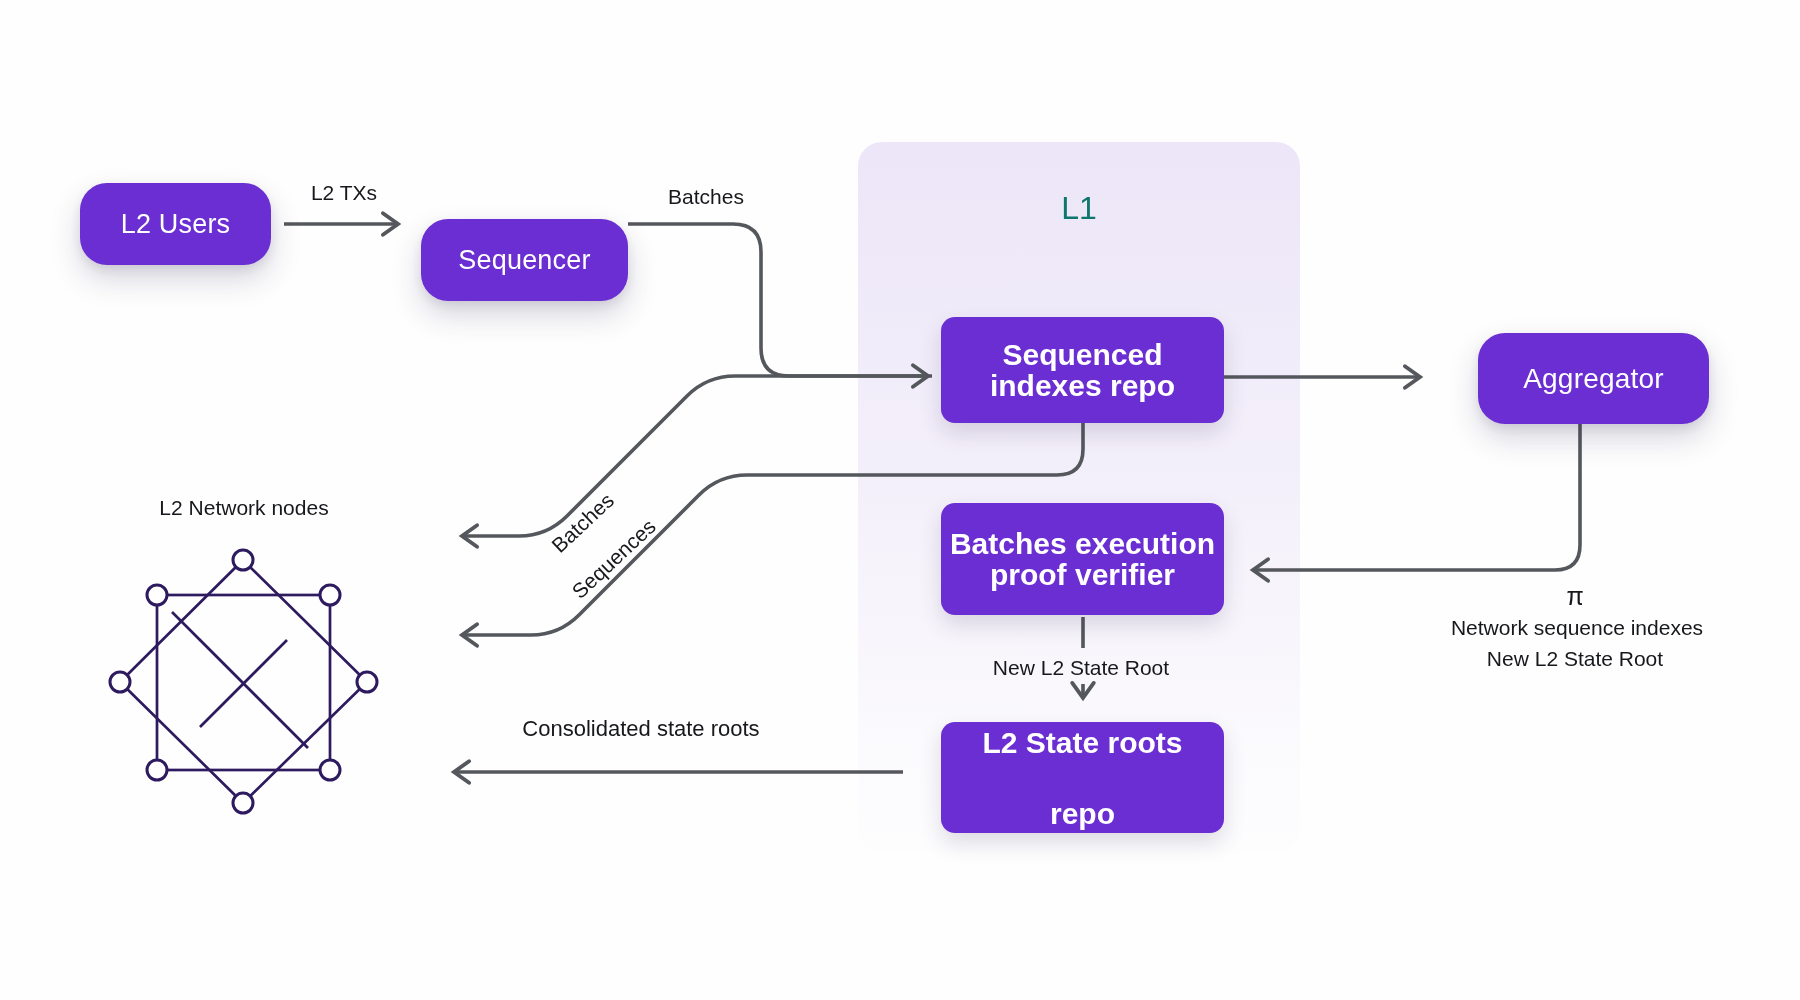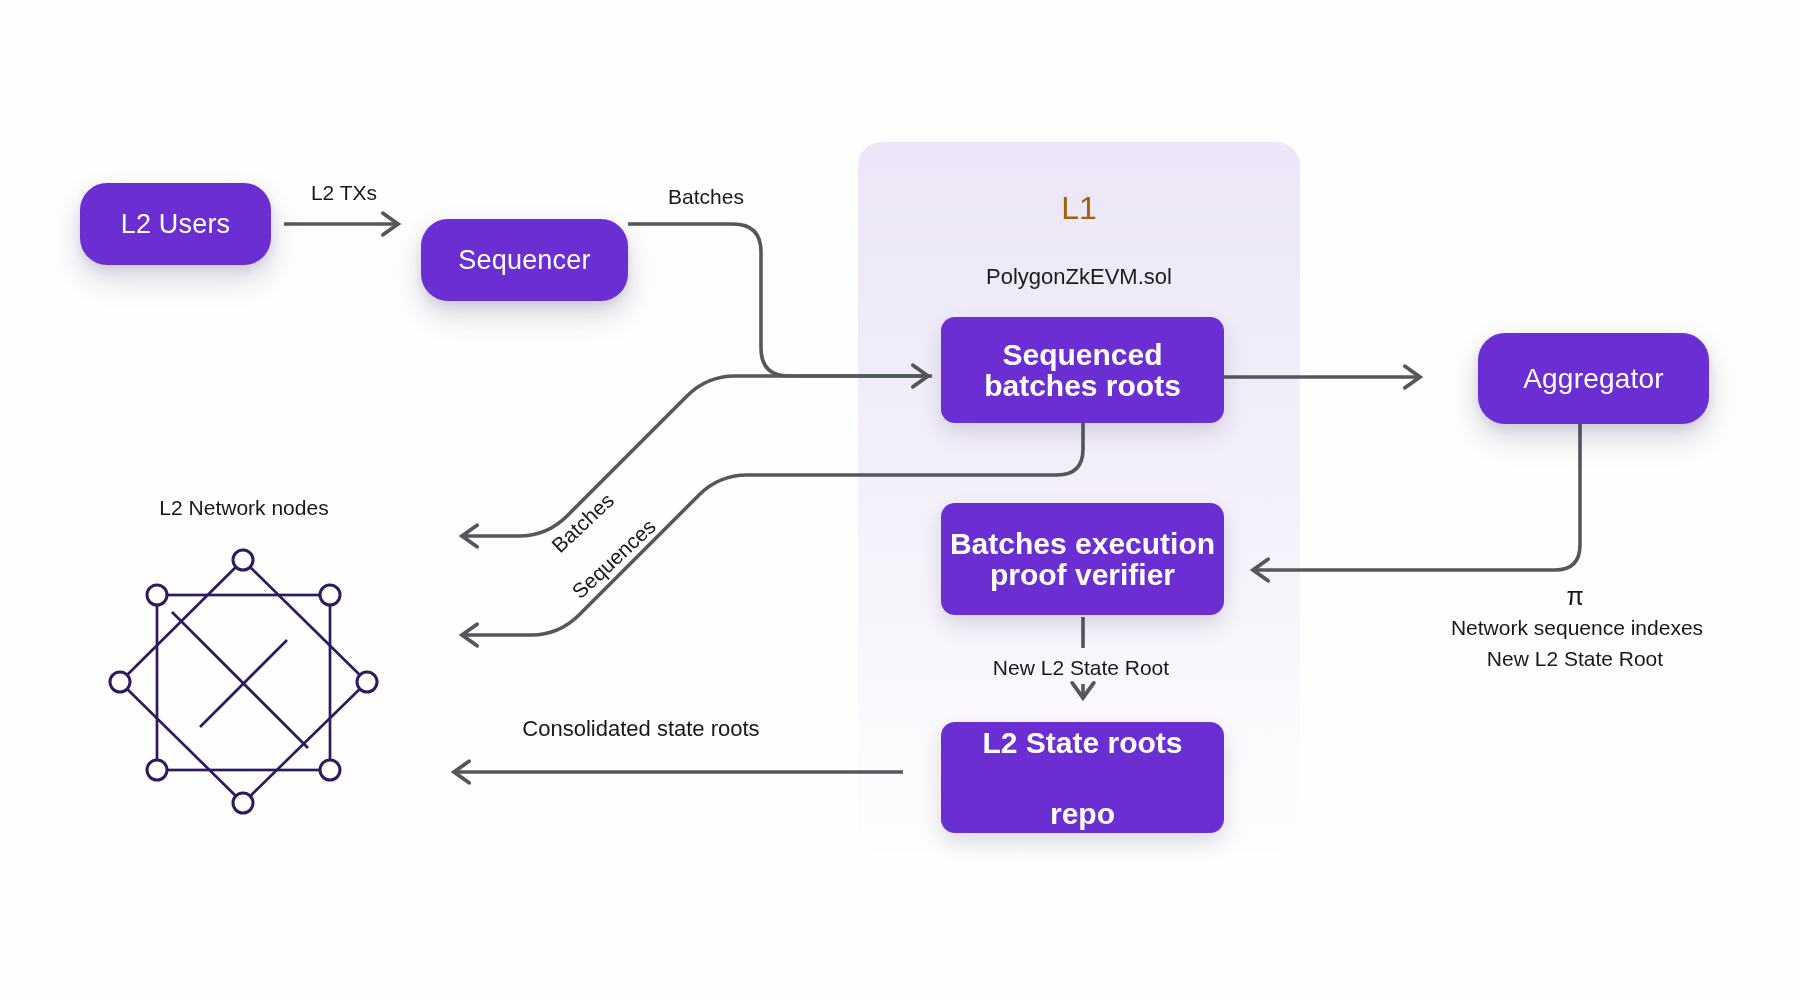--- a/index.html
+++ b/index.html
@@ -24,35 +24,34 @@
   .node.inner{border-radius:14px;font-size:30px;font-weight:700;line-height:31px;
     box-shadow:0 10px 22px rgba(55,45,90,.16);}
   .label{
     position:absolute;z-index:4;white-space:nowrap;font-size:21px;line-height:26px;
     transform:translate(-50%,-50%);text-align:center;color:#17181c;
   }
   .label.rot{transform:translate(-50%,-50%) rotate(-43deg);}
   .label.pi{font-size:25px;}
   .panel-title{
     position:absolute;left:858px;width:442px;top:190px;z-index:4;
-    text-align:center;font-size:32px;color:#a16207;
+    text-align:center;font-size:32px;color:#0f766e;
   }
   .panel-sub{
     position:absolute;left:858px;width:442px;top:264px;z-index:4;
     text-align:center;font-size:22px;color:#1b1c20;
   }
 </style>
 </head>
 <body>
 
 <div class="stage">
 
   <div class="panel"></div>
   <div class="panel-title">L1</div>
-  <div class="panel-sub">PolygonZkEVM.sol</div>
 
   <svg width="1800" height="1000" viewBox="0 0 1800 1000">
     <defs>
       <marker id="arr" viewBox="-18 -13 22 26" refX="0" refY="0" markerWidth="24" markerHeight="28" orient="auto" markerUnits="userSpaceOnUse">
         <path d="M -14 -10 L 0 0 L -14 10" fill="none" stroke="#54575c" stroke-width="3.6" stroke-linecap="round"></path>
       </marker>
     </defs>
 
     <g fill="none" stroke="#54575c" stroke-width="3.6">
       <path d="M 284 224 H 398" marker-end="url(#arr)"></path>
@@ -91,21 +90,21 @@
   <div class="node big" style="left:421px;top:187px;width:207px;height:82px;margin-top:32px;">
     <span>Sequencer</span>
   </div>
 
   <div class="node big" style="left:1478px;top:333px;width:231px;height:91px;font-size:28px;">
     <span>Aggregator</span>
   </div>
 
   <div class="node inner" style="left:941px;top:317px;width:283px;height:106px;">
     <span>Sequenced</span>
-    <span>batches roots</span>
+    <span>indexes repo</span>
   </div>
 
   <div class="node inner" style="left:941px;top:503px;width:283px;height:112px;">
     <span>Batches execution</span>
     <span>proof verifier</span>
   </div>
 
   <div class="node inner" style="left:941px;top:722px;width:283px;height:111px;gap:40px;">
     <span>L2 State roots</span>
     <span>repo</span>

